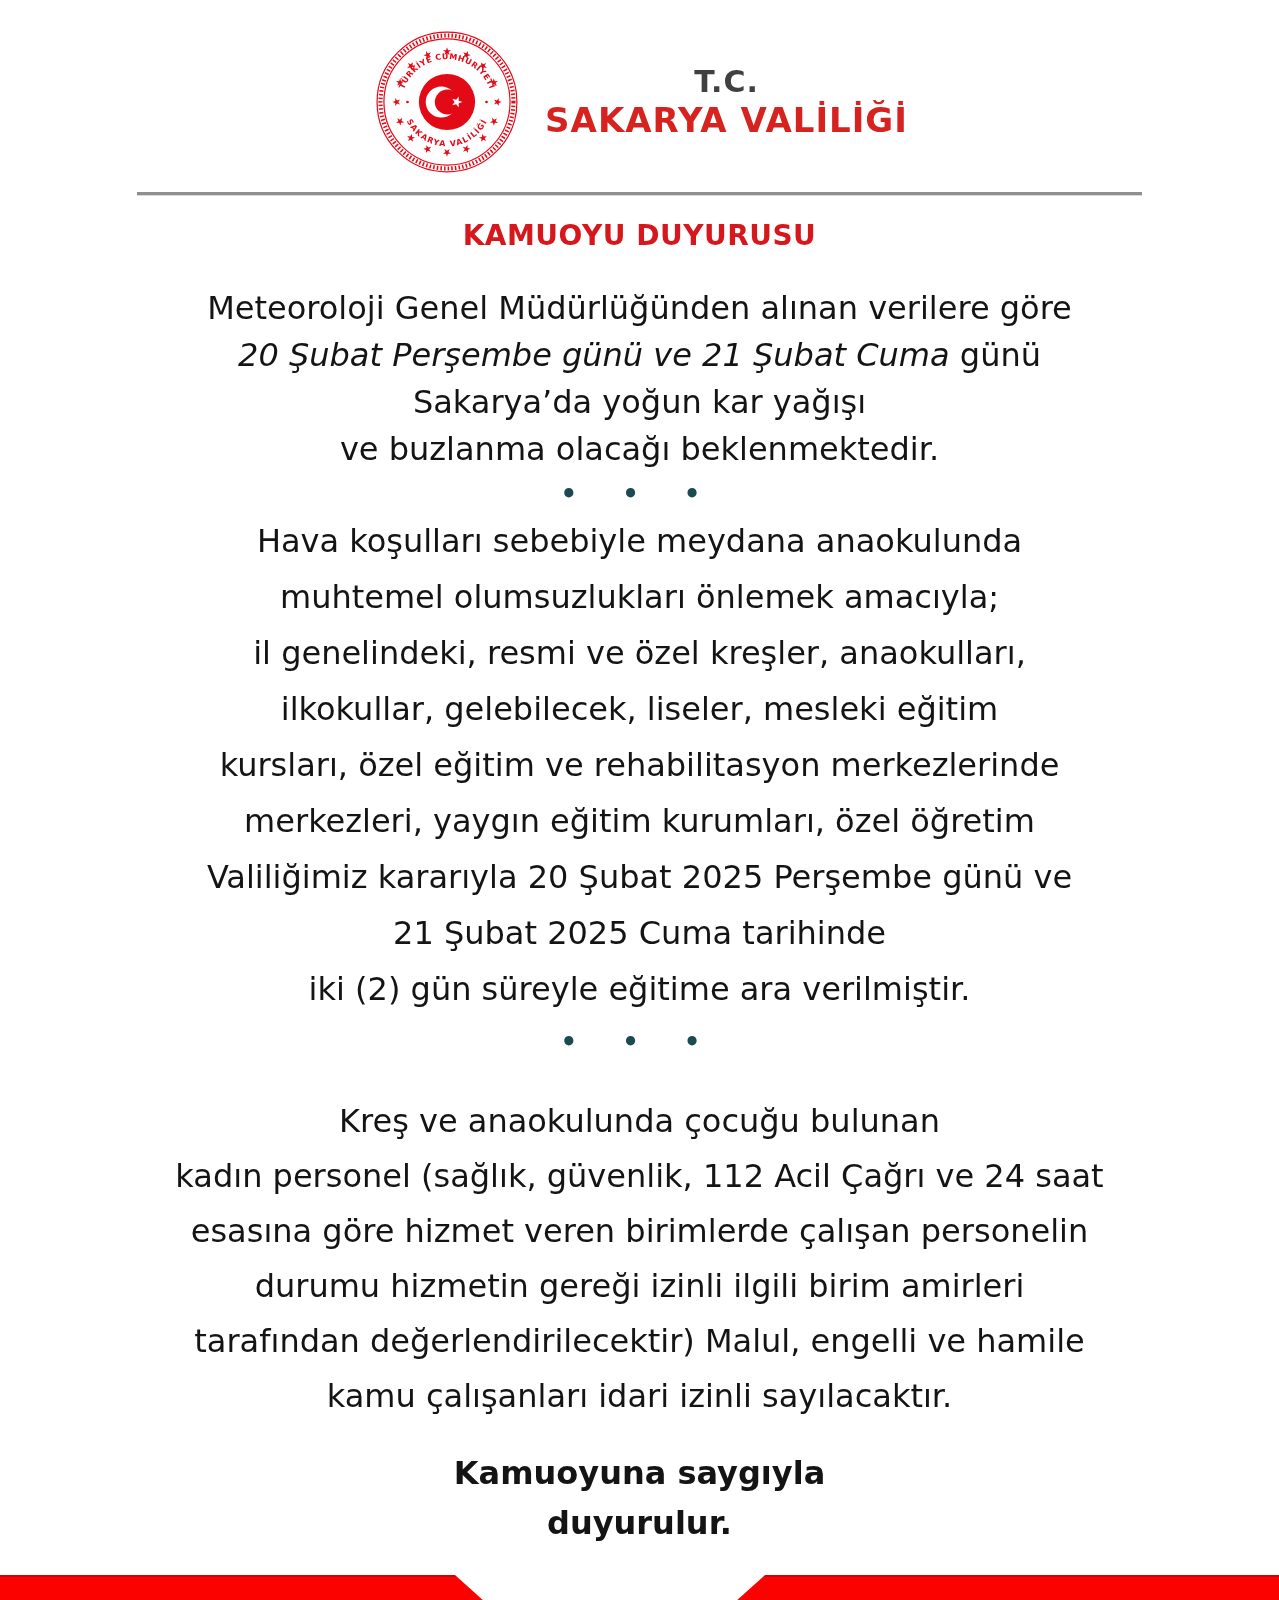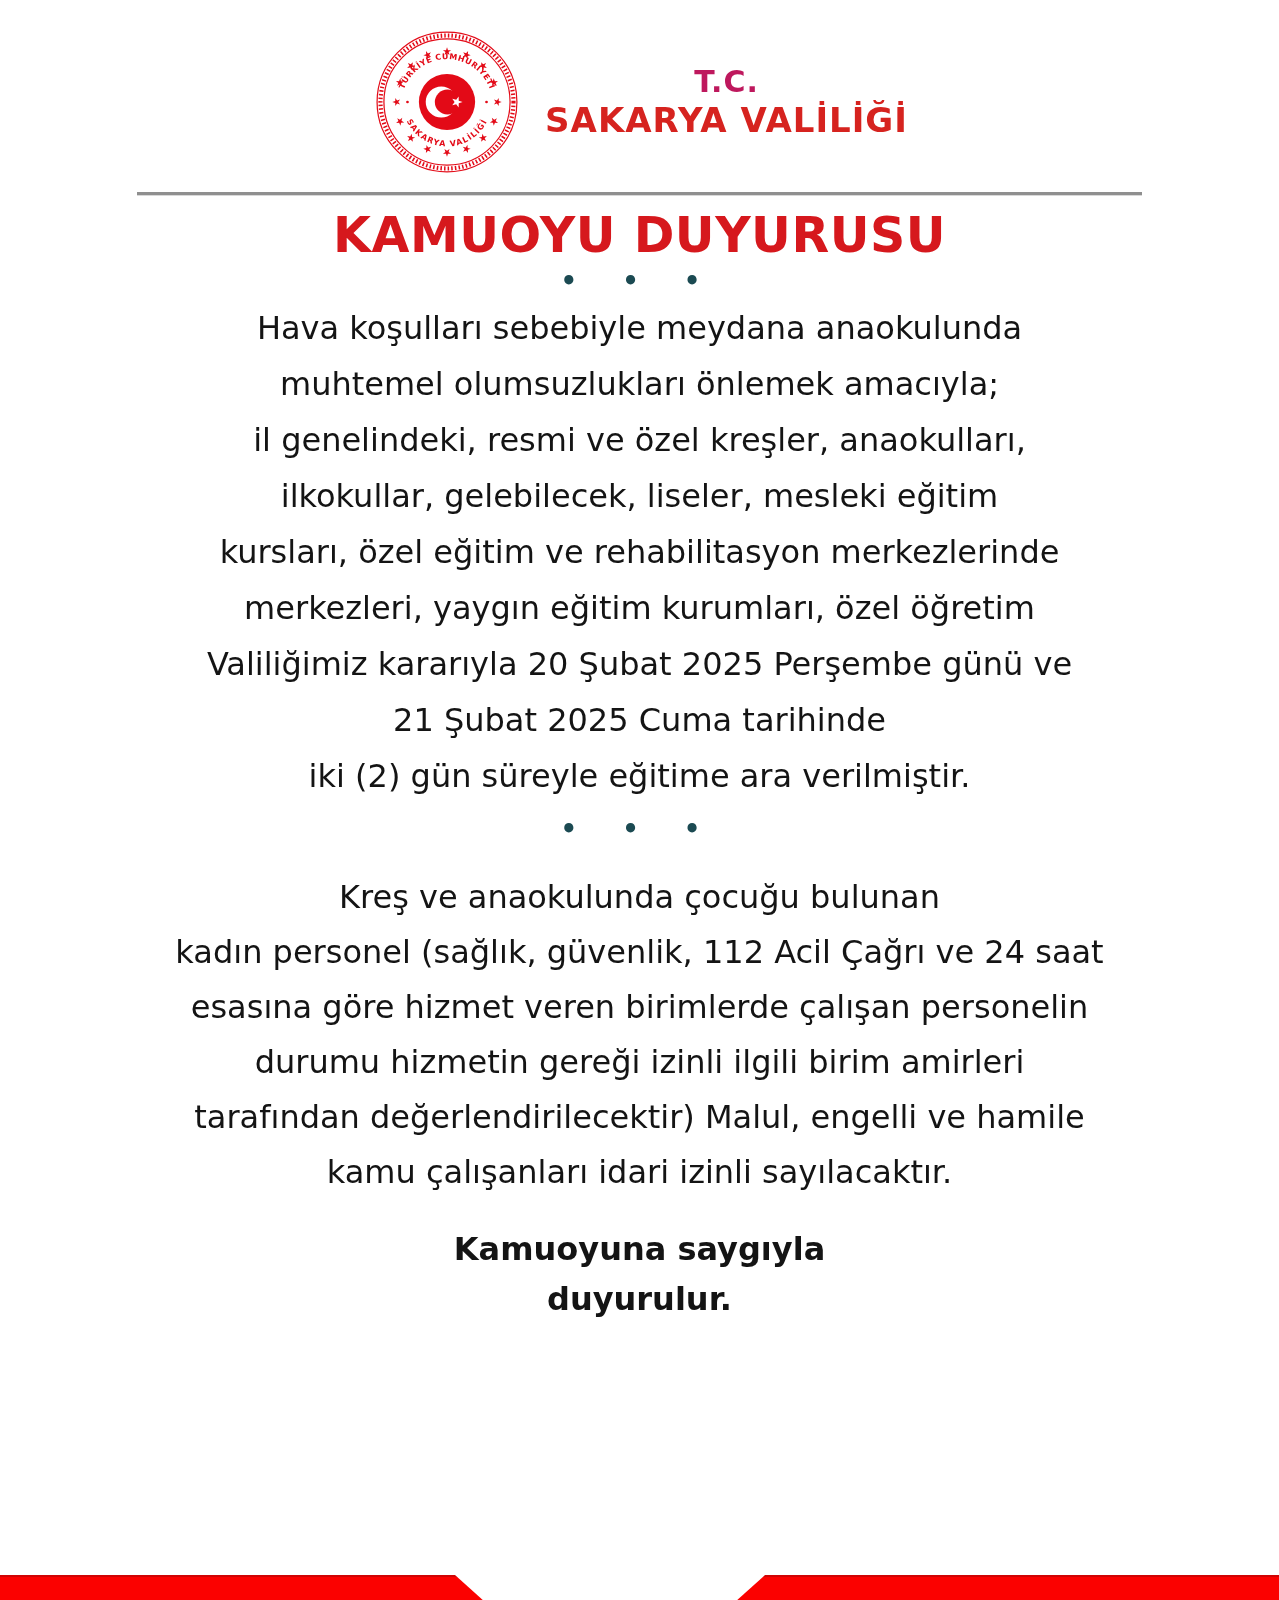--- a/index.html
+++ b/index.html
@@ -13,56 +13,56 @@
   .page{width:1180px;margin:0 auto;text-align:center;}
 
   
   .header{
     padding-top:26px;
     display:flex;justify-content:center;align-items:center;gap:22px;
   }
   .seal{width:152px;height:152px;flex:0 0 auto;}
   .header-titles{line-height:1.1;text-align:center;}
   .tc-label{
-    color:#be185d;font-weight:bold;font-size:30px;letter-spacing:1px;
+    color:#404040;font-weight:bold;font-size:30px;letter-spacing:1px;
   }
   .org-name{
     color:#d6231f;font-weight:bold;font-size:34px;letter-spacing:1px;
     margin-top:4px;
   }
 
   .divider{
     width:1005px;height:3px;margin:14px auto 0 auto;
     background:#8f8f8f;border-bottom:1px solid #d8d8d8;
   }
 
   .announcement-title{
     margin-top:16px;
-    color:#d6181d;font-weight:bold;font-size:49px;letter-spacing:0.5px;
+    color:#d6181d;font-weight:bold;font-size:28px;letter-spacing:0.5px;
     line-height:48px;
   }
 
   .para{font-size:32px;color:#141414;}
   .para .line{white-space:nowrap;}
   .p1{margin-top:25px;}
   .p1 .line{line-height:47px;}
   .p2 .line{line-height:56px;}
   .p3 .line{line-height:55px;}
   .closing{margin-top:24px;font-weight:bold;}
   .closing .line{line-height:50px;}
   .seg-italic{font-style:italic;}
 
   .dots-sep{
     color:#1b4a52;font-size:26px;font-weight:bold;
     letter-spacing:18px;line-height:30px;
     margin-top:6px;height:30px;
   }
   .dots-sep.second{margin-top:10px;}
   .p2{margin-top:4px;}
-  .p3{margin-top:26px;}
+  .p3{margin-top:37px;}
 
   
   .bottom-bar{
     position:absolute;left:0;bottom:0;width:1279px;height:25px;
     background:#fb0100;border-top:2px solid #cf0404;box-sizing:border-box;
   }
   .bottom-bar .notch{
     position:absolute;left:0;top:-2px;width:100%;height:27px;background:#ffffff;
     clip-path:polygon(455px 0,765px 0,735px 100%,485px 100%);
   }
@@ -124,20 +124,26 @@
     <div class="header-titles">
       <div class="tc-label">T.C.</div>
       <div class="org-name">SAKARYA VALİLİĞİ</div>
     </div>
   </div>
 
   <div class="divider"></div>
 
   <div class="announcement-title">KAMUOYU DUYURUSU</div>
 
+  <div class="para p1">
+      <div class="line">Meteoroloji Genel Müdürlüğünden alınan verilere göre</div>
+      <div class="line"><span class="seg-italic">20 Şubat Perşembe günü ve 21 Şubat Cuma</span><span class="seg-regular"> günü</span></div>
+      <div class="line">Sakarya’da yoğun kar yağışı</div>
+      <div class="line">ve buzlanma olacağı beklenmektedir.</div>
+    </div>
 
   <div class="dots-sep">• • •</div>
 
   <div class="para p2">
       <div class="line">Hava koşulları sebebiyle meydana anaokulunda</div>
       <div class="line">muhtemel olumsuzlukları önlemek amacıyla;</div>
       <div class="line">il genelindeki, resmi ve özel kreşler, anaokulları,</div>
       <div class="line">ilkokullar, gelebilecek, liseler, mesleki eğitim</div>
       <div class="line">kursları, özel eğitim ve rehabilitasyon merkezlerinde</div>
       <div class="line">merkezleri, yaygın eğitim kurumları, özel öğretim</div>

